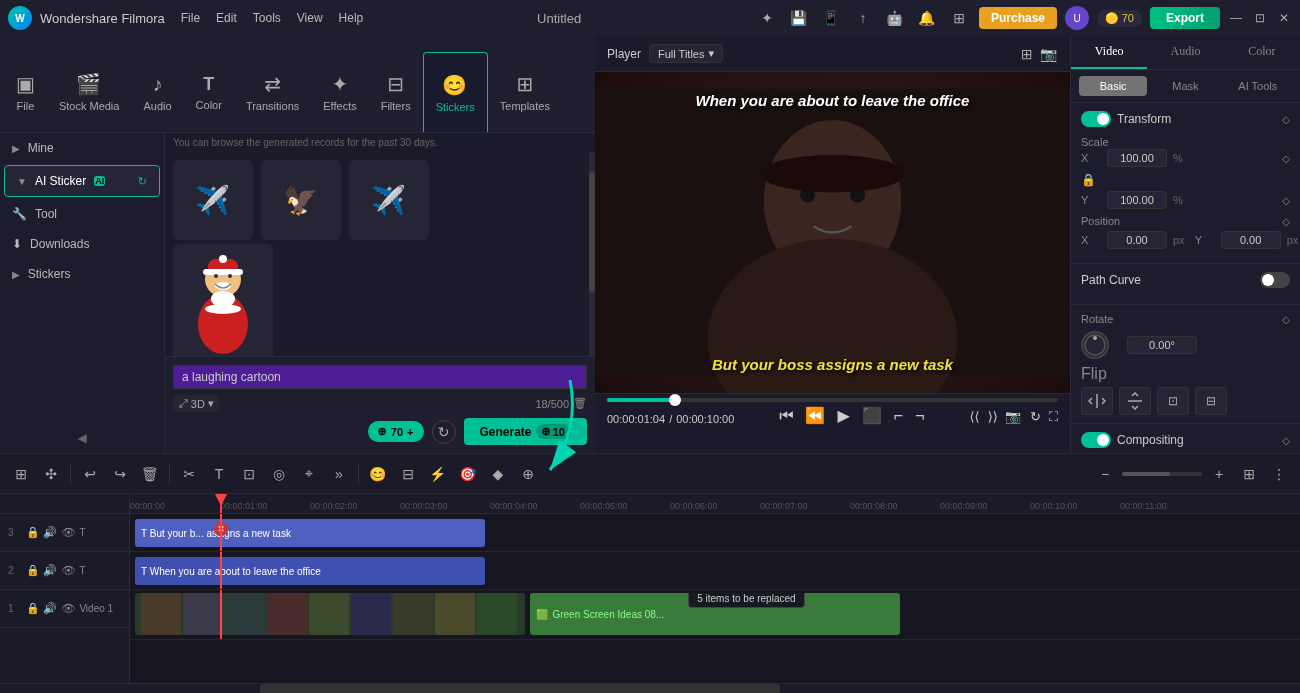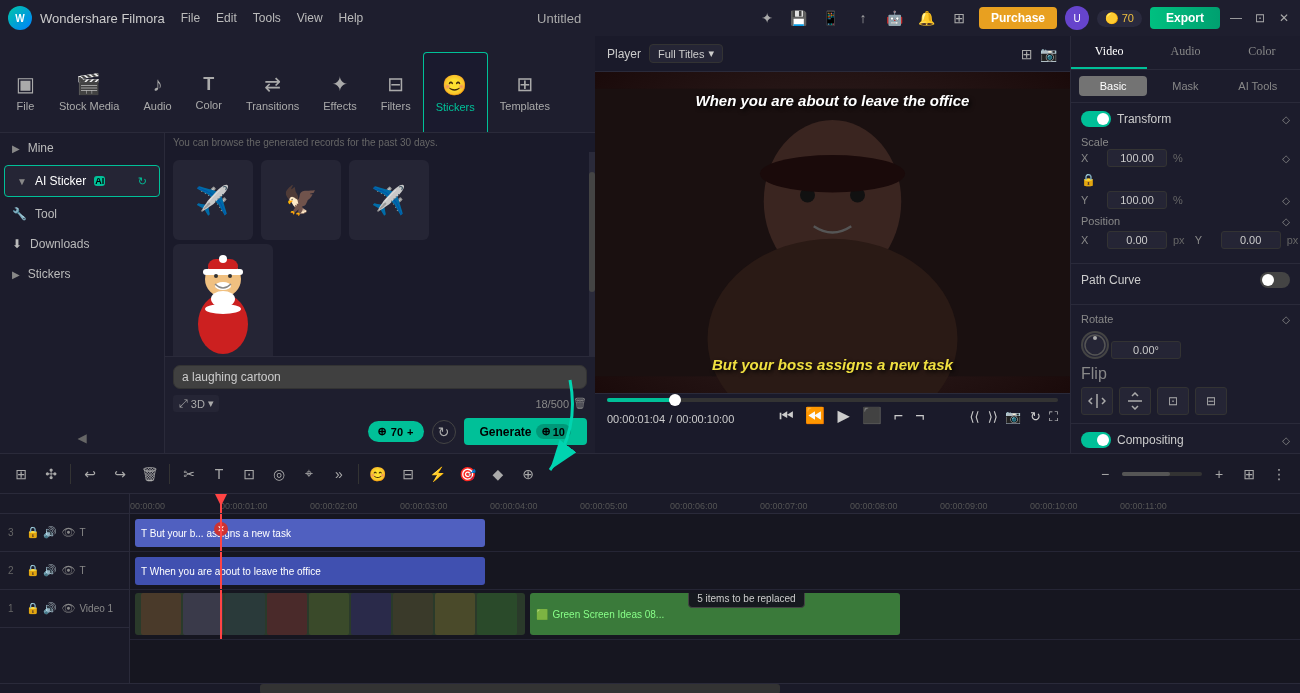--- a/index.html
+++ b/index.html
@@ -567,22 +567,22 @@
       background: #252535;
       border: 1px solid #333;
       border-radius: 3px;
       display: flex; align-items: center; justify-content: center;
       cursor: pointer;
       color: #aaa;
       font-size: 12px;
     }
     .r-rotate-row {
       display: flex;
-      align-items: flex-end;
-      gap: 2px;
+      align-items: center;
+      gap: 18px;
     }
     .rotate-circle {
       width: 28px; height: 28px;
       border-radius: 50%;
       background: #252535;
       border: 2px solid #444;
       display: flex; align-items: center; justify-content: center;
       cursor: pointer;
     }
     .path-toggle {
@@ -904,21 +904,21 @@
                 </div>
               </div>
             </div>
           </div>
           <div class="scroll-bar">
             <div class="scroll-thumb"></div>
           </div>
         </div>
 
         <div class="ai-prompt-area">
-          <div class="ai-prompt-text" style="background:#404040; border:1px solid #333; border-radius:7px; padding:4px 8px;">a laughing cartoon</div>
+          <div class="ai-prompt-text" style="background:#4c1d95; border:1px solid #333; border-radius:0; padding:4px 8px;">a laughing cartoon</div>
           <div class="ai-prompt-row">
             <div class="tag">
               <span>⤢</span>
               <span>3D</span>
               <span>▾</span>
             </div>
             <div class="char-count">
               <span>18/500</span>
               <span style="cursor:pointer;">🗑</span>
             </div>

